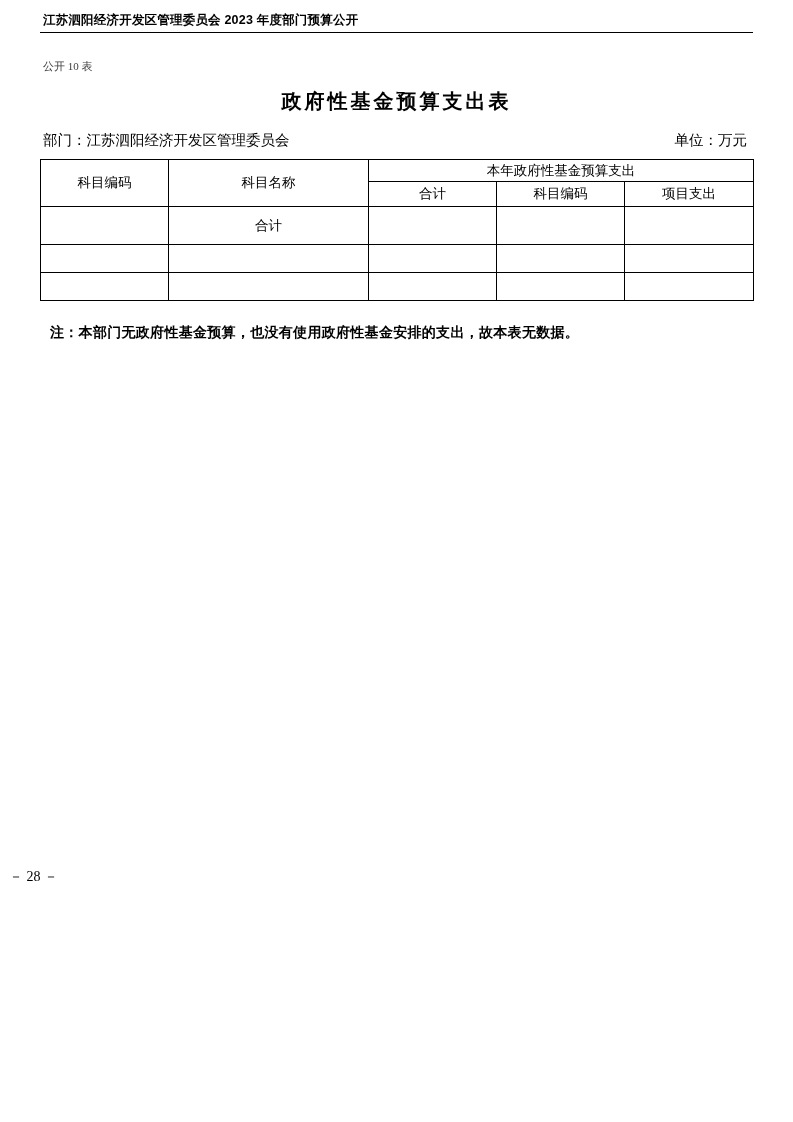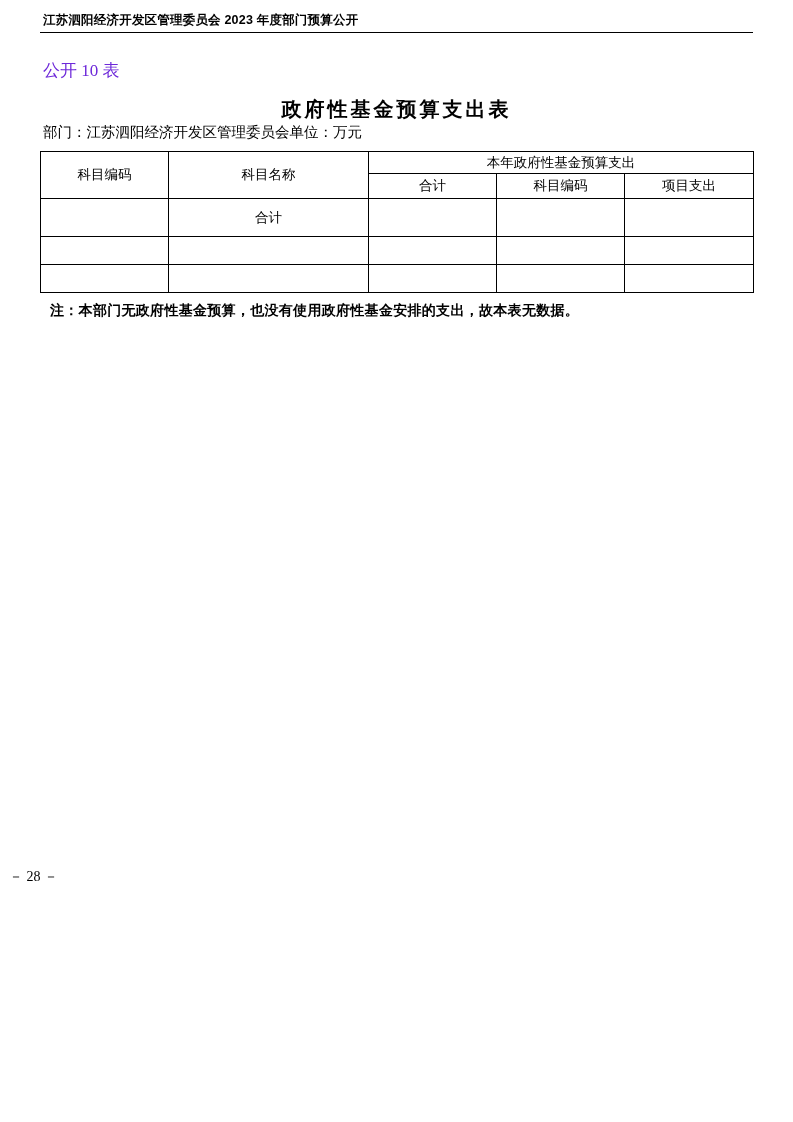--- a/index.html
+++ b/index.html
@@ -34,36 +34,37 @@
   }
   .header-rule {
     border-bottom: 1.2px solid #000;
     margin-top: 3px;
   }
   
   .sheet-label {
     margin-top: 26px;
     padding-left: 3px;
     font-family: "Liberation Serif", "DejaVu Serif", serif;
-    font-size: 17px;
-    color: #6d28d9;
+    font-size: 11px;
+    color: #404040;
   }
   
   .doc-title {
     margin-top: 14px;
     text-align: center;
     font-family: "Liberation Serif", "DejaVu Serif", serif;
     font-weight: bold;
     font-size: 20px;
     letter-spacing: 3px;
   }
   
   .meta-row {
-    margin-top: 0;
+    margin-top: 16px;
     display: flex;
+    justify-content: space-between;
     align-items: baseline;
     font-size: 14.5px;
     padding-left: 3px;
     padding-right: 6px;
   }
   .meta-left, .meta-right {
     white-space: nowrap;
   }
   
   table.budget {
@@ -81,21 +82,21 @@
     font-weight: normal;
     padding: 0;
   }
   .hdr-tall { height: 46px; }
   .hdr-row1 { height: 22px; }
   .hdr-row2 { height: 24px; }
   .body-row-tall { height: 38px; }
   .body-row { height: 28px; }
   
   .note {
-    margin-top: 9px;
+    margin-top: 23px;
     padding-left: 10px;
     font-family: "Liberation Sans", "DejaVu Sans", sans-serif;
     font-size: 14px;
     font-weight: bold;
     letter-spacing: 0.3px;
   }
   
   .page-footer {
     position: absolute;
     left: 9px;

